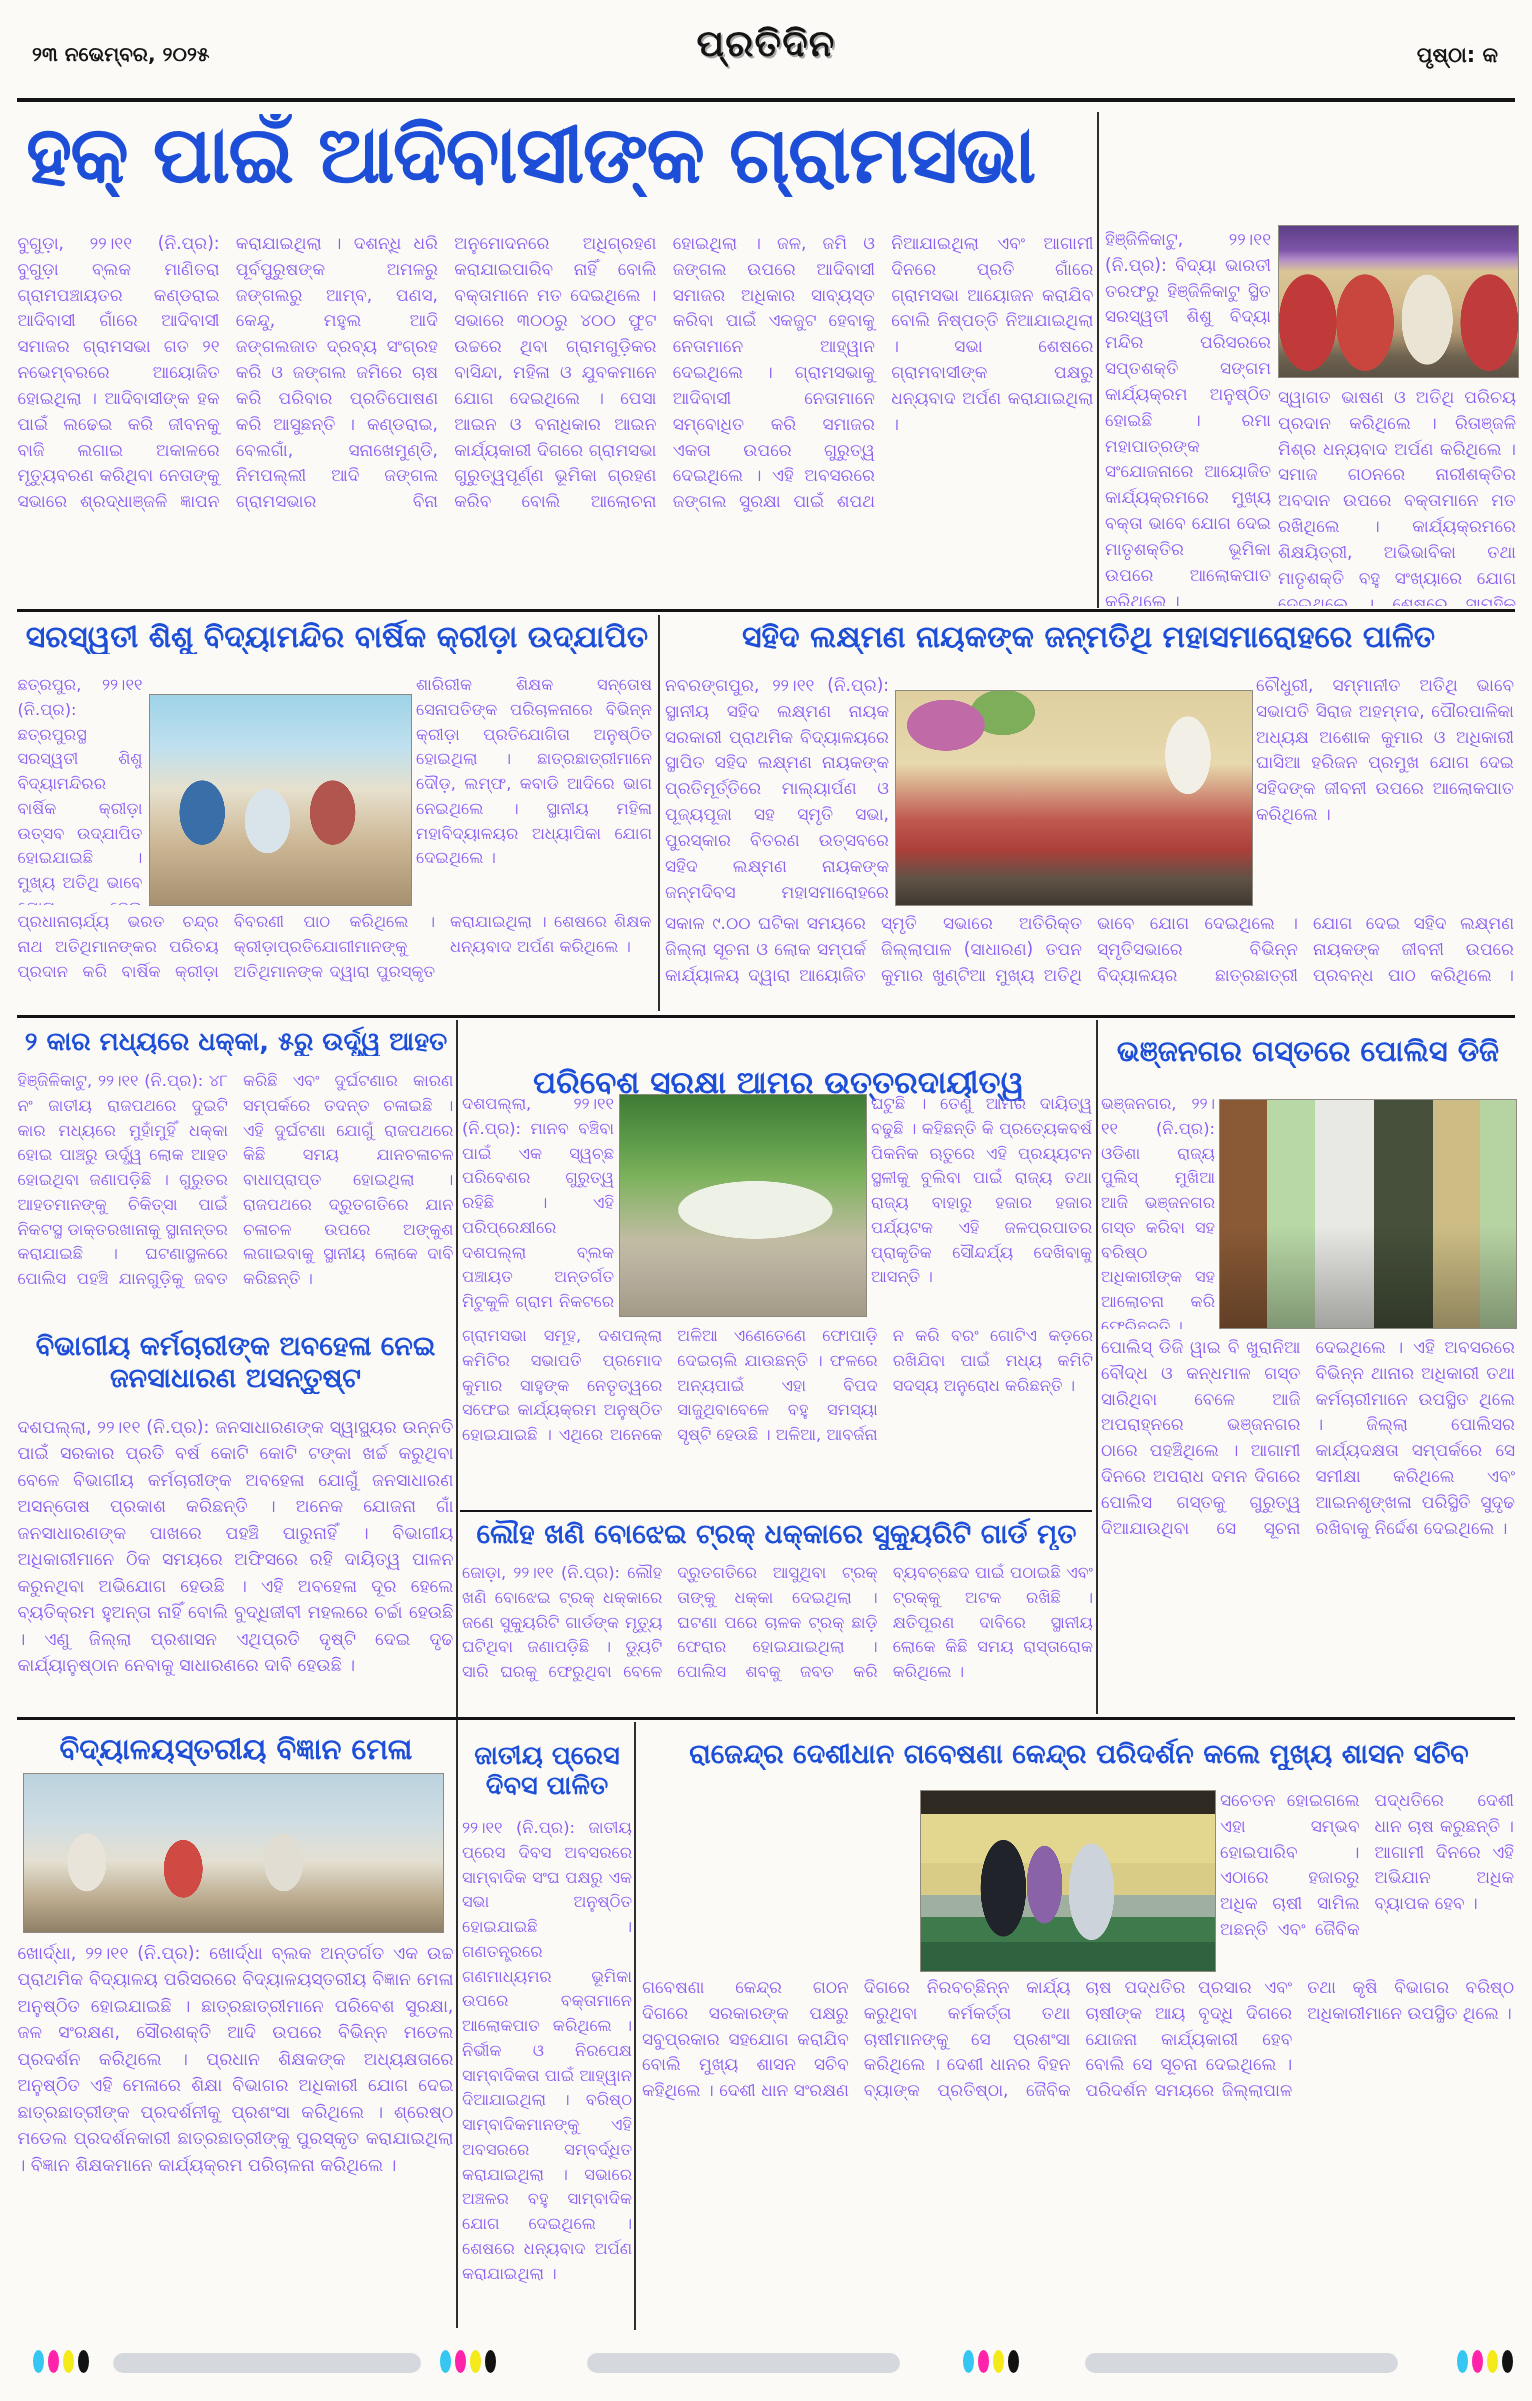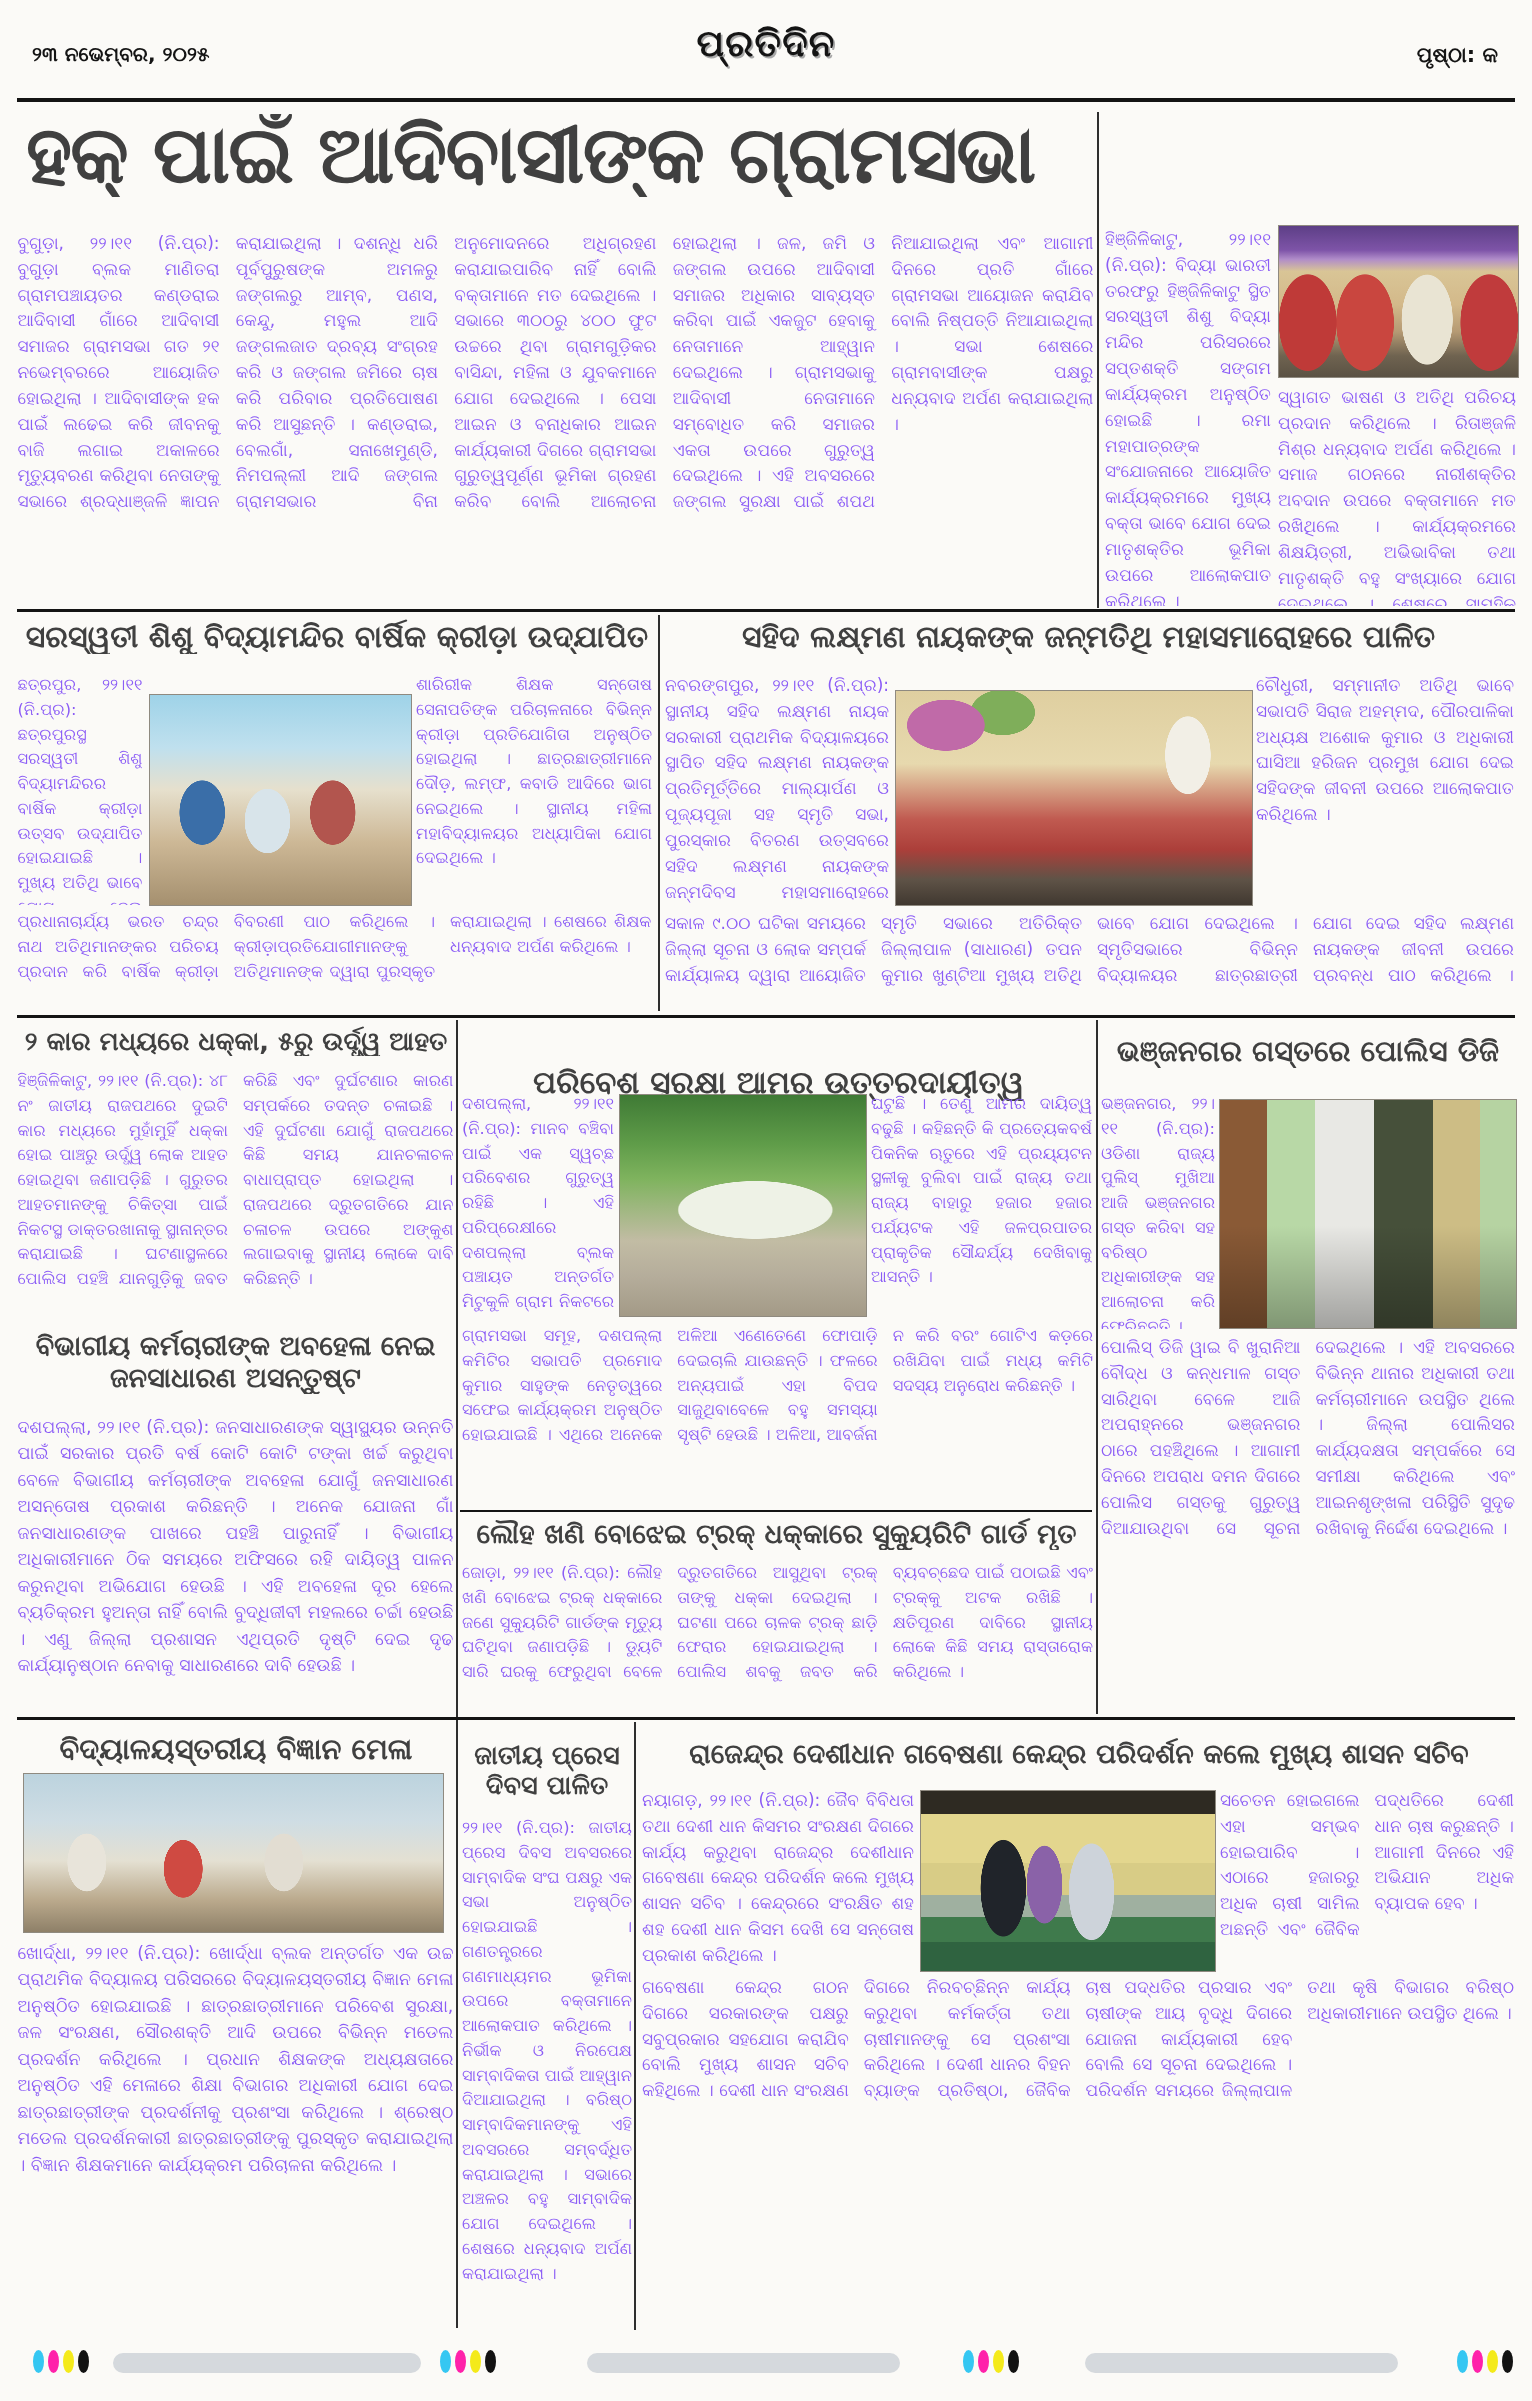--- a/index.html
+++ b/index.html
@@ -1,19 +1,19 @@
 <!DOCTYPE html>
 <html style="font-size:9.3px"><head>
 <meta charset="utf-8">
 <style>
   html,body{margin:0;padding:0;background:#e8e8e8;}
   .page{position:relative;width:1532px;height:2401px;background:#fbfaf7;color:#141414;
         font-family:"DejaVu Sans",sans-serif;overflow:hidden;}
   .abs{position:absolute;}
-  .headline{font-weight:bold;color:#404040;text-align:center;line-height:1.18;overflow:hidden;}
+  .headline{font-weight:bold;color:#1d4ed8;text-align:center;line-height:1.18;overflow:hidden;}
   .body-text{text-align:justify;line-height:1.52;color:#8b5cf6;overflow:hidden;word-break:break-word;}
   .rule-h{background:#141414;}
   .rule-v{background:#2e2e2e;}
   .photo{position:absolute;overflow:hidden;border:0.6px solid #8f8a80;}
   .cols-2{column-count:2;column-gap:15px;}
   .cols-3{column-count:3;column-gap:15px;}
   .cols-4{column-count:4;column-gap:15px;}
   .cols-5{column-count:5;column-gap:16.3px;}
 
   #header-date{left:32px;top:42px;font-size:20px;font-weight:bold;}
@@ -185,21 +185,20 @@
   <div class="photo photo-police" id="dg-photo"></div>
   <div class="abs body-text cols-2" id="dg-bottom">ପୋଲିସ୍ ଡିଜି ୱାଇ ବି ଖୁରାନିଆ ବୌଦ୍ଧ ଓ କନ୍ଧମାଳ ଗସ୍ତ ସାରିଥିବା ବେଳେ ଆଜି ଅପରାହ୍ନରେ ଭଞ୍ଜନଗର ଠାରେ ପହଞ୍ଚିଥିଲେ । ଆଗାମୀ ଦିନରେ ଅପରାଧ ଦମନ ଦିଗରେ ପୋଲିସ ଗସ୍ତକୁ ଗୁରୁତ୍ୱ ଦିଆଯାଉଥିବା ସେ ସୂଚନା ଦେଇଥିଲେ । ଏହି ଅବସରରେ ବିଭିନ୍ନ ଥାନାର ଅଧିକାରୀ ତଥା କର୍ମଚାରୀମାନେ ଉପସ୍ଥିତ ଥିଲେ । ଜିଲ୍ଲା ପୋଲିସର କାର୍ଯ୍ୟଦକ୍ଷତା ସମ୍ପର୍କରେ ସେ ସମୀକ୍ଷା କରିଥିଲେ ଏବଂ ଆଇନଶୃଙ୍ଖଳା ପରିସ୍ଥିତି ସୁଦୃଢ ରଖିବାକୁ ନିର୍ଦ୍ଦେଶ ଦେଇଥିଲେ ।</div>
 
   <div class="abs rule-h" id="rule-4"></div>
 
   <div class="abs headline" id="press-headline">ଜାତୀୟ ପ୍ରେସ ଦିବସ ପାଳିତ</div>
   <div class="abs body-text" id="press-body">୨୨।୧୧ (ନି.ପ୍ର): ଜାତୀୟ ପ୍ରେସ ଦିବସ ଅବସରରେ ସାମ୍ବାଦିକ ସଂଘ ପକ୍ଷରୁ ଏକ ସଭା ଅନୁଷ୍ଠିତ ହୋଇଯାଇଛି । ଗଣତନ୍ତ୍ରରେ ଗଣମାଧ୍ୟମର ଭୂମିକା ଉପରେ ବକ୍ତାମାନେ ଆଲୋକପାତ କରିଥିଲେ । ନିର୍ଭୀକ ଓ ନିରପେକ୍ଷ ସାମ୍ବାଦିକତା ପାଇଁ ଆହ୍ୱାନ ଦିଆଯାଇଥିଲା । ବରିଷ୍ଠ ସାମ୍ବାଦିକମାନଙ୍କୁ ଏହି ଅବସରରେ ସମ୍ବର୍ଦ୍ଧିତ କରାଯାଇଥିଲା । ସଭାରେ ଅଞ୍ଚଳର ବହୁ ସାମ୍ବାଦିକ ଯୋଗ ଦେଇଥିଲେ । ଶେଷରେ ଧନ୍ୟବାଦ ଅର୍ପଣ କରାଯାଇଥିଲା ।</div>
   <div class="abs rule-v" id="div-v5"></div>
 
   <div class="abs headline" id="rajendra-headline">ରାଜେନ୍ଦ୍ର ଦେଶୀଧାନ ଗବେଷଣା କେନ୍ଦ୍ର ପରିଦର୍ଶନ କଲେ ମୁଖ୍ୟ ଶାସନ ସଚିବ</div>
-  <div class="abs body-text" id="rajendra-col-left">ନୟାଗଡ଼, ୨୨।୧୧ (ନି.ପ୍ର): ଜୈବ ବିବିଧତା ତଥା ଦେଶୀ ଧାନ କିସମର ସଂରକ୍ଷଣ ଦିଗରେ କାର୍ଯ୍ୟ କରୁଥିବା ରାଜେନ୍ଦ୍ର ଦେଶୀଧାନ ଗବେଷଣା କେନ୍ଦ୍ର ପରିଦର୍ଶନ କଲେ ମୁଖ୍ୟ ଶାସନ ସଚିବ । କେନ୍ଦ୍ରରେ ସଂରକ୍ଷିତ ଶହ ଶହ ଦେଶୀ ଧାନ କିସମ ଦେଖି ସେ ସନ୍ତୋଷ ପ୍ରକାଶ କରିଥିଲେ ।</div>
   <div class="photo photo-secretary" id="rajendra-photo"></div>
   <div class="abs body-text cols-2" id="rajendra-col-right">ସଚେତନ ହୋଇଗଲେ ଏହା ସମ୍ଭବ ହୋଇପାରିବ । ଏଠାରେ ହଜାରରୁ ଅଧିକ ଚାଷୀ ସାମିଲ ଅଛନ୍ତି ଏବଂ ଜୈବିକ ପଦ୍ଧତିରେ ଦେଶୀ ଧାନ ଚାଷ କରୁଛନ୍ତି । ଆଗାମୀ ଦିନରେ ଏହି ଅଭିଯାନ ଅଧିକ ବ୍ୟାପକ ହେବ ।</div>
   <div class="abs body-text cols-4" id="rajendra-bottom">ଗବେଷଣା କେନ୍ଦ୍ର ଗଠନ ଦିଗରେ ସରକାରଙ୍କ ପକ୍ଷରୁ ସବୁପ୍ରକାର ସହଯୋଗ କରାଯିବ ବୋଲି ମୁଖ୍ୟ ଶାସନ ସଚିବ କହିଥିଲେ । ଦେଶୀ ଧାନ ସଂରକ୍ଷଣ ଦିଗରେ ନିରବଚ୍ଛିନ୍ନ କାର୍ଯ୍ୟ କରୁଥିବା କର୍ମକର୍ତ୍ତା ତଥା ଚାଷୀମାନଙ୍କୁ ସେ ପ୍ରଶଂସା କରିଥିଲେ । ଦେଶୀ ଧାନର ବିହନ ବ୍ୟାଙ୍କ ପ୍ରତିଷ୍ଠା, ଜୈବିକ ଚାଷ ପଦ୍ଧତିର ପ୍ରସାର ଏବଂ ଚାଷୀଙ୍କ ଆୟ ବୃଦ୍ଧି ଦିଗରେ ଯୋଜନା କାର୍ଯ୍ୟକାରୀ ହେବ ବୋଲି ସେ ସୂଚନା ଦେଇଥିଲେ । ପରିଦର୍ଶନ ସମୟରେ ଜିଲ୍ଲାପାଳ ତଥା କୃଷି ବିଭାଗର ବରିଷ୍ଠ ଅଧିକାରୀମାନେ ଉପସ୍ଥିତ ଥିଲେ ।</div>
 
   <div class="regdots" style="left:33px">
     <span style="background:#35c7f2"></span>
     <span style="background:#ff22aa"></span>
     <span style="background:#f4ea1a"></span>
     <span style="background:#121212"></span>
   </div>

